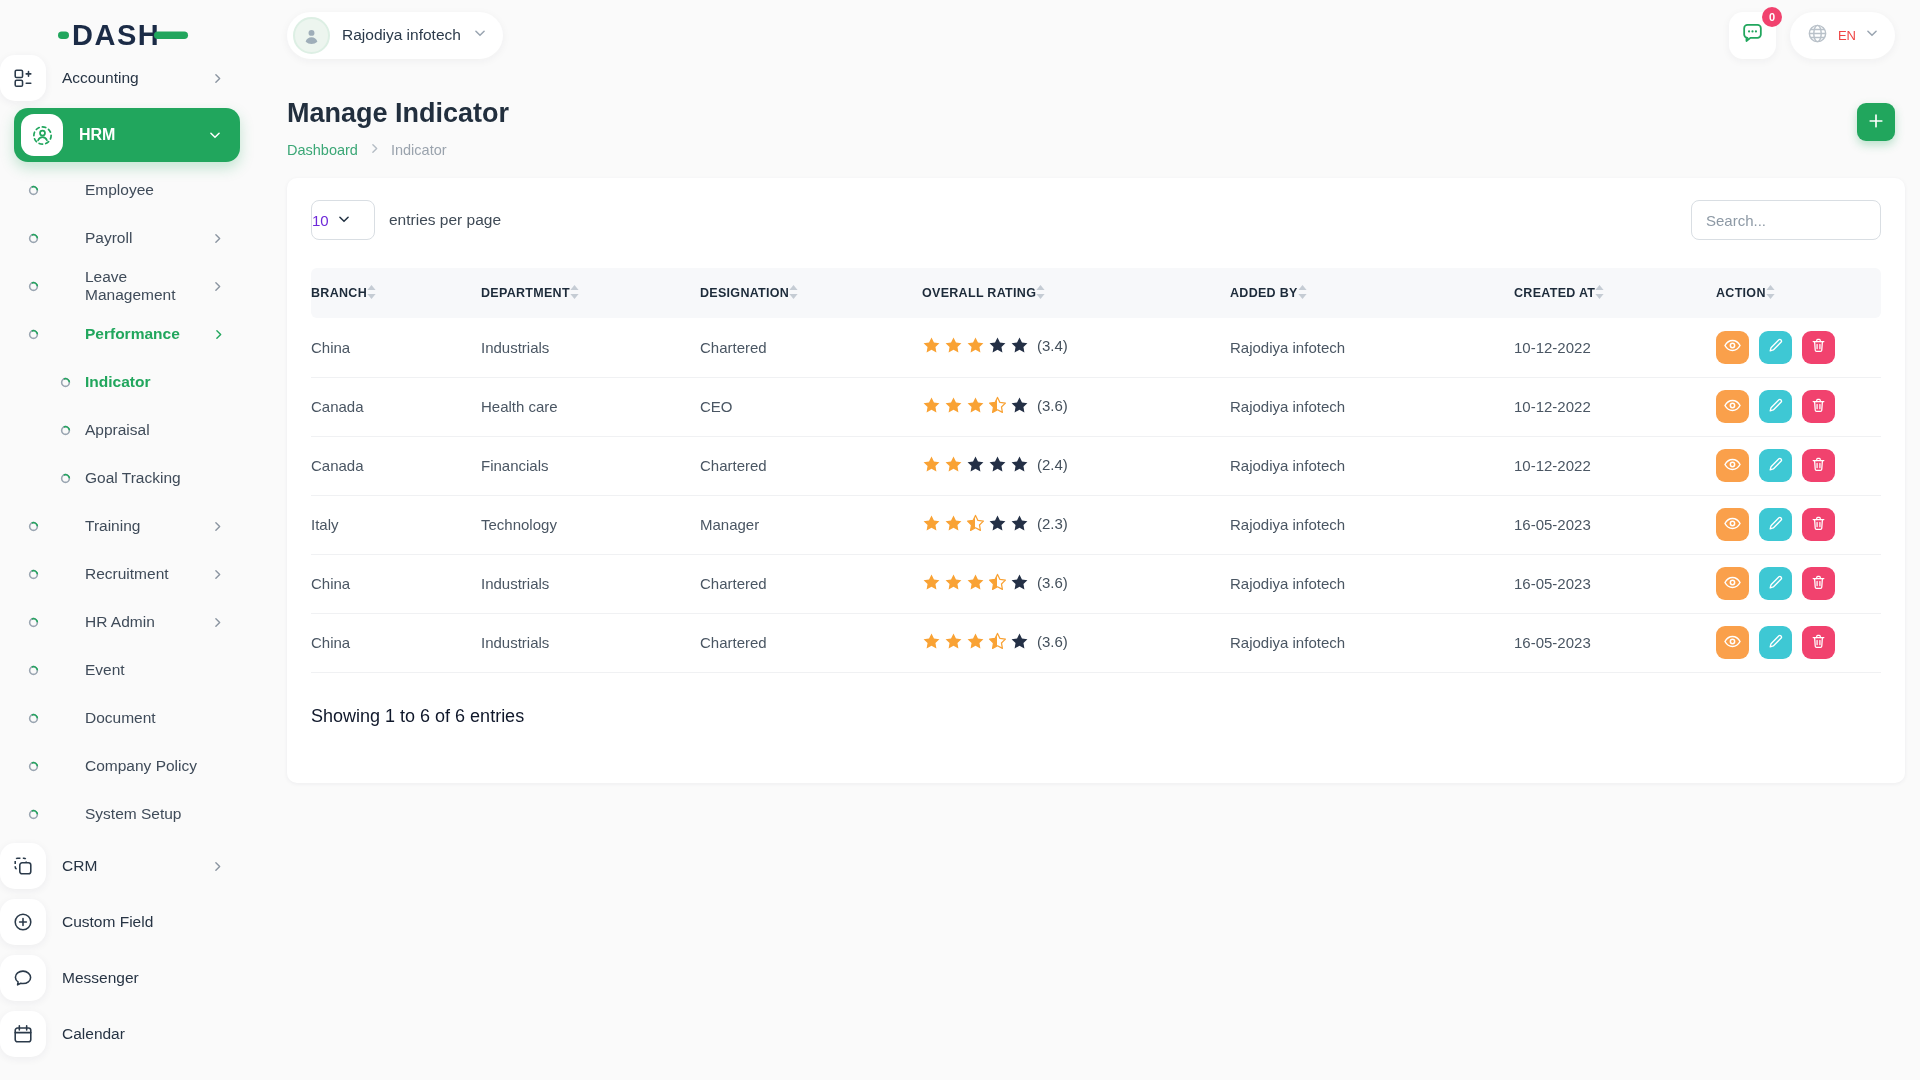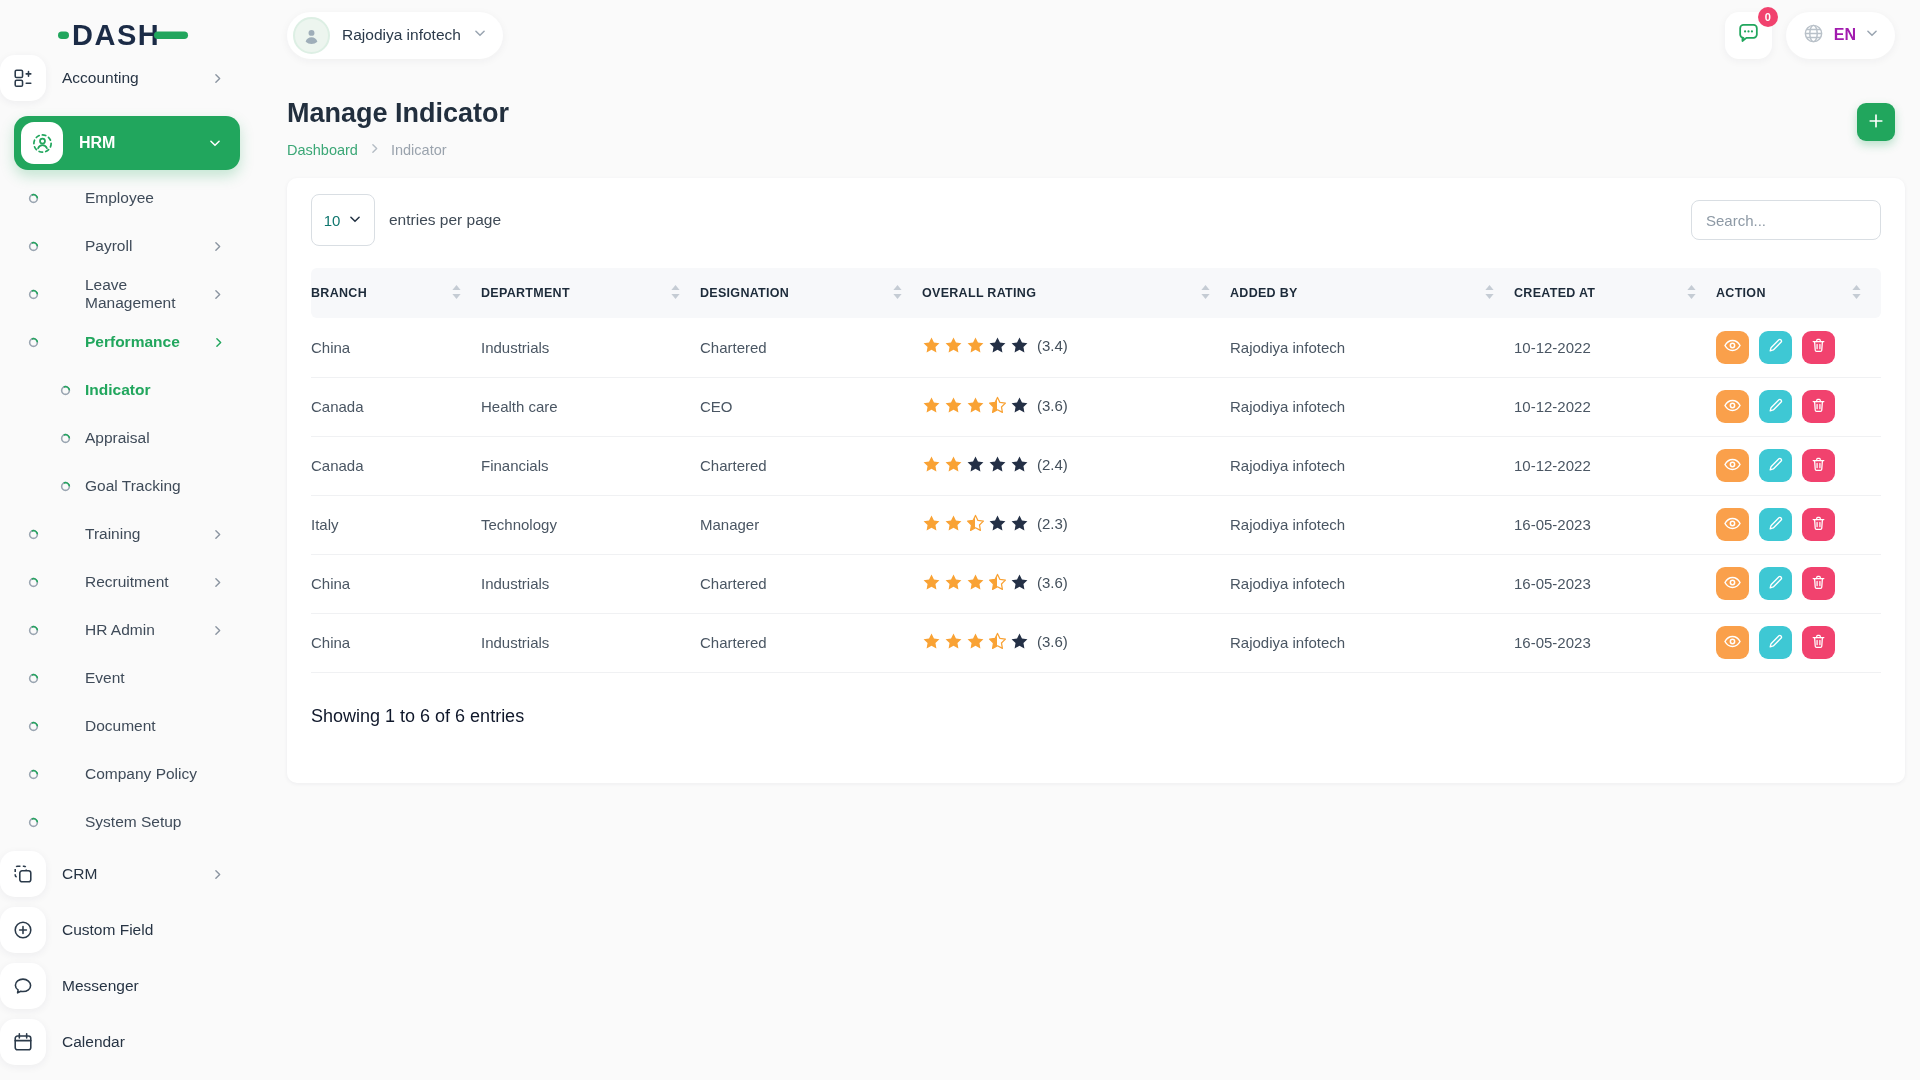--- a/index.html
+++ b/index.html
@@ -17,21 +17,21 @@
   .iconbox { width:46px; height:46px; background:#fff; border-radius:15px;
              display:flex; align-items:center; justify-content:center;
              box-shadow:0 2px 8px rgba(30,40,60,.06); flex:0 0 auto; }
   .mi-main .lbl { margin-left:16px; font-size:15.5px; color:#273444; font-weight:500; }
   .mi-sub { height:48px; padding-left:28px;gap:32px; }
   .mi-sub .lbl { margin-left:14px; font-size:15.5px; color:#3F4B59; }
   .mi-subsub { height:48px; padding-left:60px; }
   .mi-subsub .lbl { margin-left:14px; font-size:15.5px; color:#3F4B59; }
   .mi .chev { margin-left:auto; margin-right:26px; display:flex; }
   .mi.active-green .lbl { color:#21A65D; font-weight:700; }
-  .pill { height:54px; margin:10px 10px 4px 14px; background:#21A65D; border-radius:14px;
+  .pill { height:54px; margin:2px 10px 4px 14px; background:#21A65D; border-radius:14px;
           display:flex; align-items:center; padding-left:7px; cursor:pointer;
           box-shadow:0 6px 14px rgba(33,166,93,.25); }
   .pill .iconbox { width:42px; height:42px; border-radius:13px; box-shadow:none; }
   .pill .lbl { margin-left:16px; font-size:16px; color:#fff; font-weight:700; }
   .pill .chev { margin-left:auto; margin-right:18px; display:flex; }
   .bullet { display:flex; flex:0 0 auto; }
   
   .topbar { position:absolute; left:0; right:0; top:0; height:70px; z-index:4;
             display:flex; align-items:center; padding-left:287px; padding-right:25px; }
   .userpill { display:flex; align-items:center; gap:12px; background:#fff; border-radius:24px;
@@ -41,47 +41,47 @@
   .userpill .uname { font-size:15.5px; color:#2B3A4A; }
   .top-right { margin-left:auto; display:flex; align-items:center; gap:14px; }
   .chatbtn { position:relative; width:47px; height:47px; background:#fff; border-radius:14px;
              display:flex; align-items:center; justify-content:center;
              box-shadow:0 2px 8px rgba(30,40,60,.05); cursor:pointer; }
   .badge { position:absolute; top:-5px; right:-6px; min-width:20px; height:20px; border-radius:10px;
            background:#F1426E; color:#fff; font-size:11px; font-weight:700;
            display:flex; align-items:center; justify-content:center; padding:0 5px; }
   .langpill { height:47px; background:#fff; border-radius:24px; display:flex; align-items:center;
               gap:9px; padding:0 16px; box-shadow:0 2px 8px rgba(30,40,60,.05); cursor:pointer; }
-  .langpill .lang { color:#a21caf; font-size:16px; font-weight:700; }
+  .langpill .lang { color:#ef4444; font-size:13px; font-weight:400; }
   
   .main { position:absolute; left:287px; top:70px; width:1618px; }
   .page-title { position:absolute; top:28px; left:0; font-size:27px; font-weight:600; color:#222F3E; }
   .crumbs { position:absolute; top:72px; left:0; display:flex; align-items:center; gap:10px; font-size:14.5px; }
   .crumb-home { color:#3BA776; cursor:pointer; }
   .crumb-cur { color:#9AA3AD; }
   .addbtn { position:absolute; top:33px; right:10px; width:38px; height:38px; background:#21A65D;
             border:none; border-radius:9px; display:flex; align-items:center; justify-content:center;
             cursor:pointer; box-shadow:0 4px 10px rgba(33,166,93,.3); }
   .card { position:absolute; top:108px; left:0; width:1618px; height:605px; background:#fff;
           border-radius:10px; box-shadow:0 1px 4px rgba(30,40,60,.06); }
   .controls { position:absolute; top:22px; left:24px; right:24px; height:40px;
               display:flex; align-items:center; }
-  .lenselect { width:64px; height:52px; border:1px solid #D9DEE3; border-radius:8px; background:#fff;
-               display:flex; align-items:center; justify-content:center; gap:8px;
-               font-size:15px; color:#0f766e; cursor:pointer; }
+  .lenselect { width:64px; height:40px; border:1px solid #D9DEE3; border-radius:8px; background:#fff;
+               display:flex; align-items:center; justify-content:flex-start; gap:8px;
+               font-size:15px; color:#6d28d9; cursor:pointer; }
   .entries-lbl { margin-left:14px; font-size:15.5px; color:#3F4A56; }
   .searchbox { margin-left:auto; width:190px; height:40px; border:1px solid #D9DEE3; border-radius:8px;
                padding:0 14px; font-size:15px; color:#3F4A56; outline:none; background:#fff;
                font-family:"Liberation Sans","DejaVu Sans",sans-serif; }
   .searchbox::placeholder { color:#8D99A5; }
   .tablewrap { position:absolute; top:90px; left:24px; right:24px; }
   table { width:100%; border-collapse:collapse; table-layout:fixed; }
   thead th { background:#F7F8FA; height:50px; text-align:left; font-size:12.5px; font-weight:700;
              color:#1D2B3A; letter-spacing:.3px; padding:0 20px 0 0; cursor:pointer; }
-  thead th .th-in { display:flex; align-items:center; justify-content:space-between; padding-left:0; }
+  thead th .th-in { display:flex; align-items:center; padding-left:0; }
   thead th:first-child { border-top-left-radius:6px; border-bottom-left-radius:6px; }
   thead th:last-child { border-top-right-radius:6px; border-bottom-right-radius:6px; }
   tbody td { height:59px; border-bottom:1px solid #F0F1F3; font-size:15px; color:#4A5663; padding-right:12px; }
   .stars { display:inline-flex; align-items:center; gap:3px; }
   .rating-txt { margin-left:5px; color:#44505C; }
   .actions { display:flex; gap:10px; }
   .abtn { width:33px; height:33px; border:none; border-radius:9px; display:flex;
           align-items:center; justify-content:center; cursor:pointer; }
   .tfoot { position:absolute; top:528px; left:24px; font-size:18px; color:#0f172a; }
 </style>

